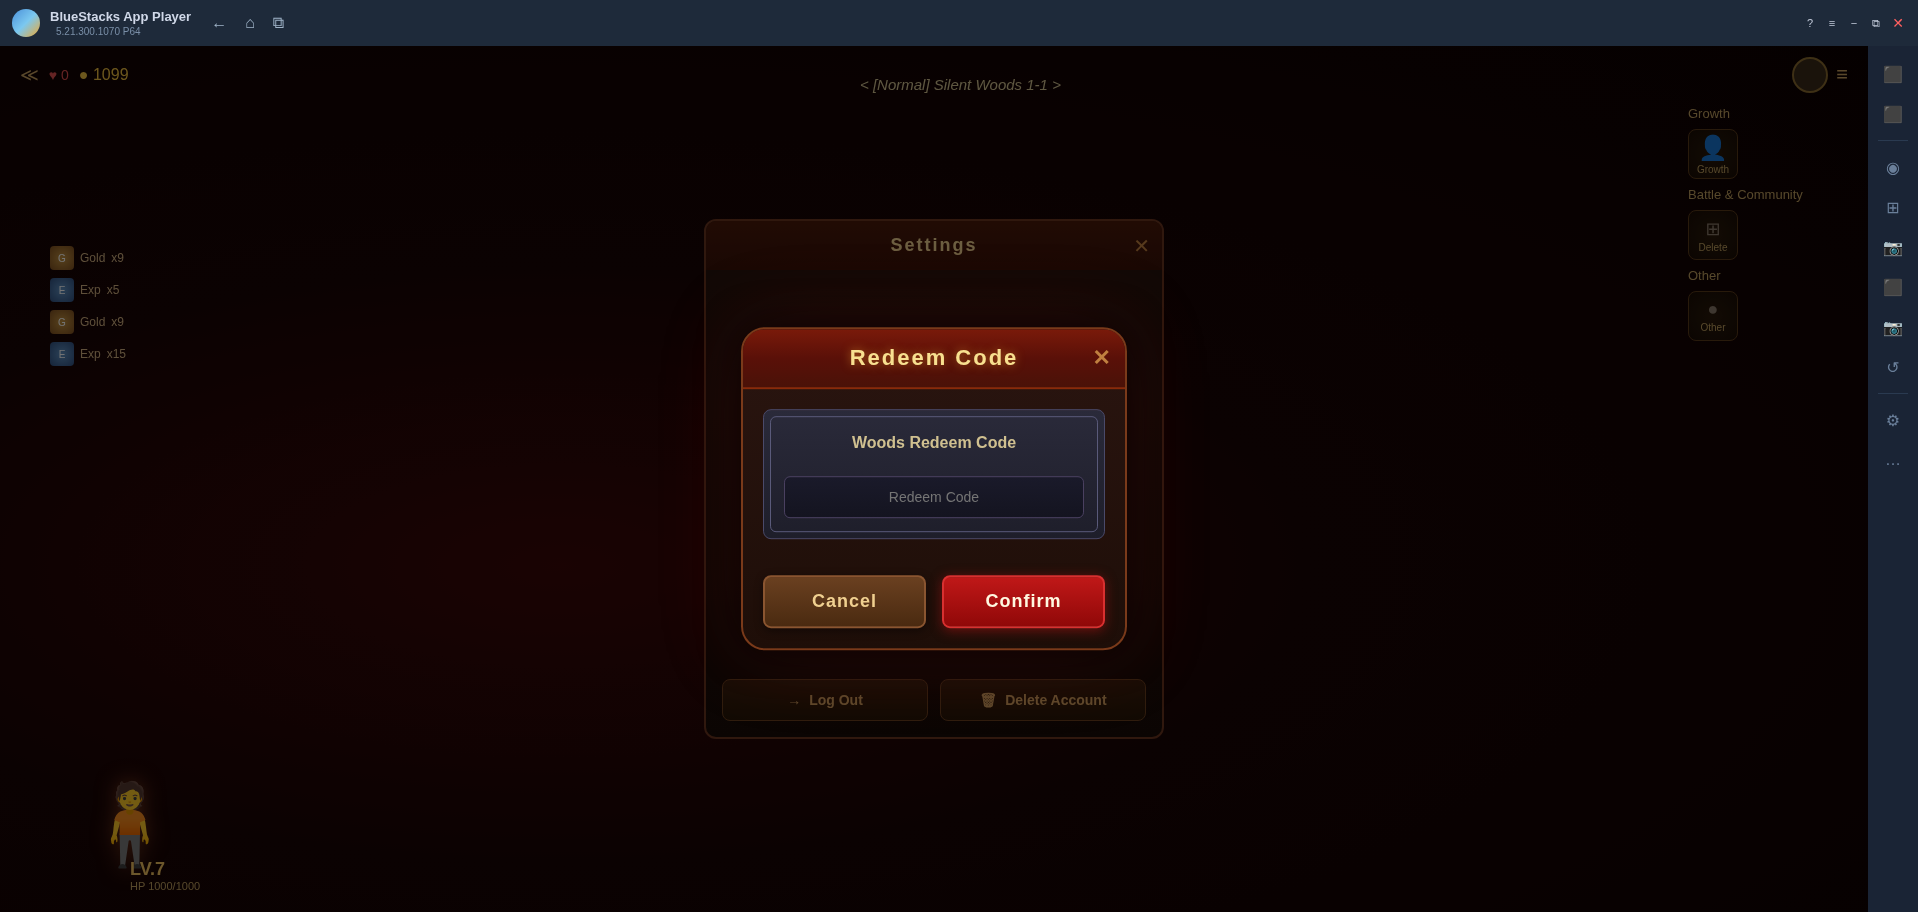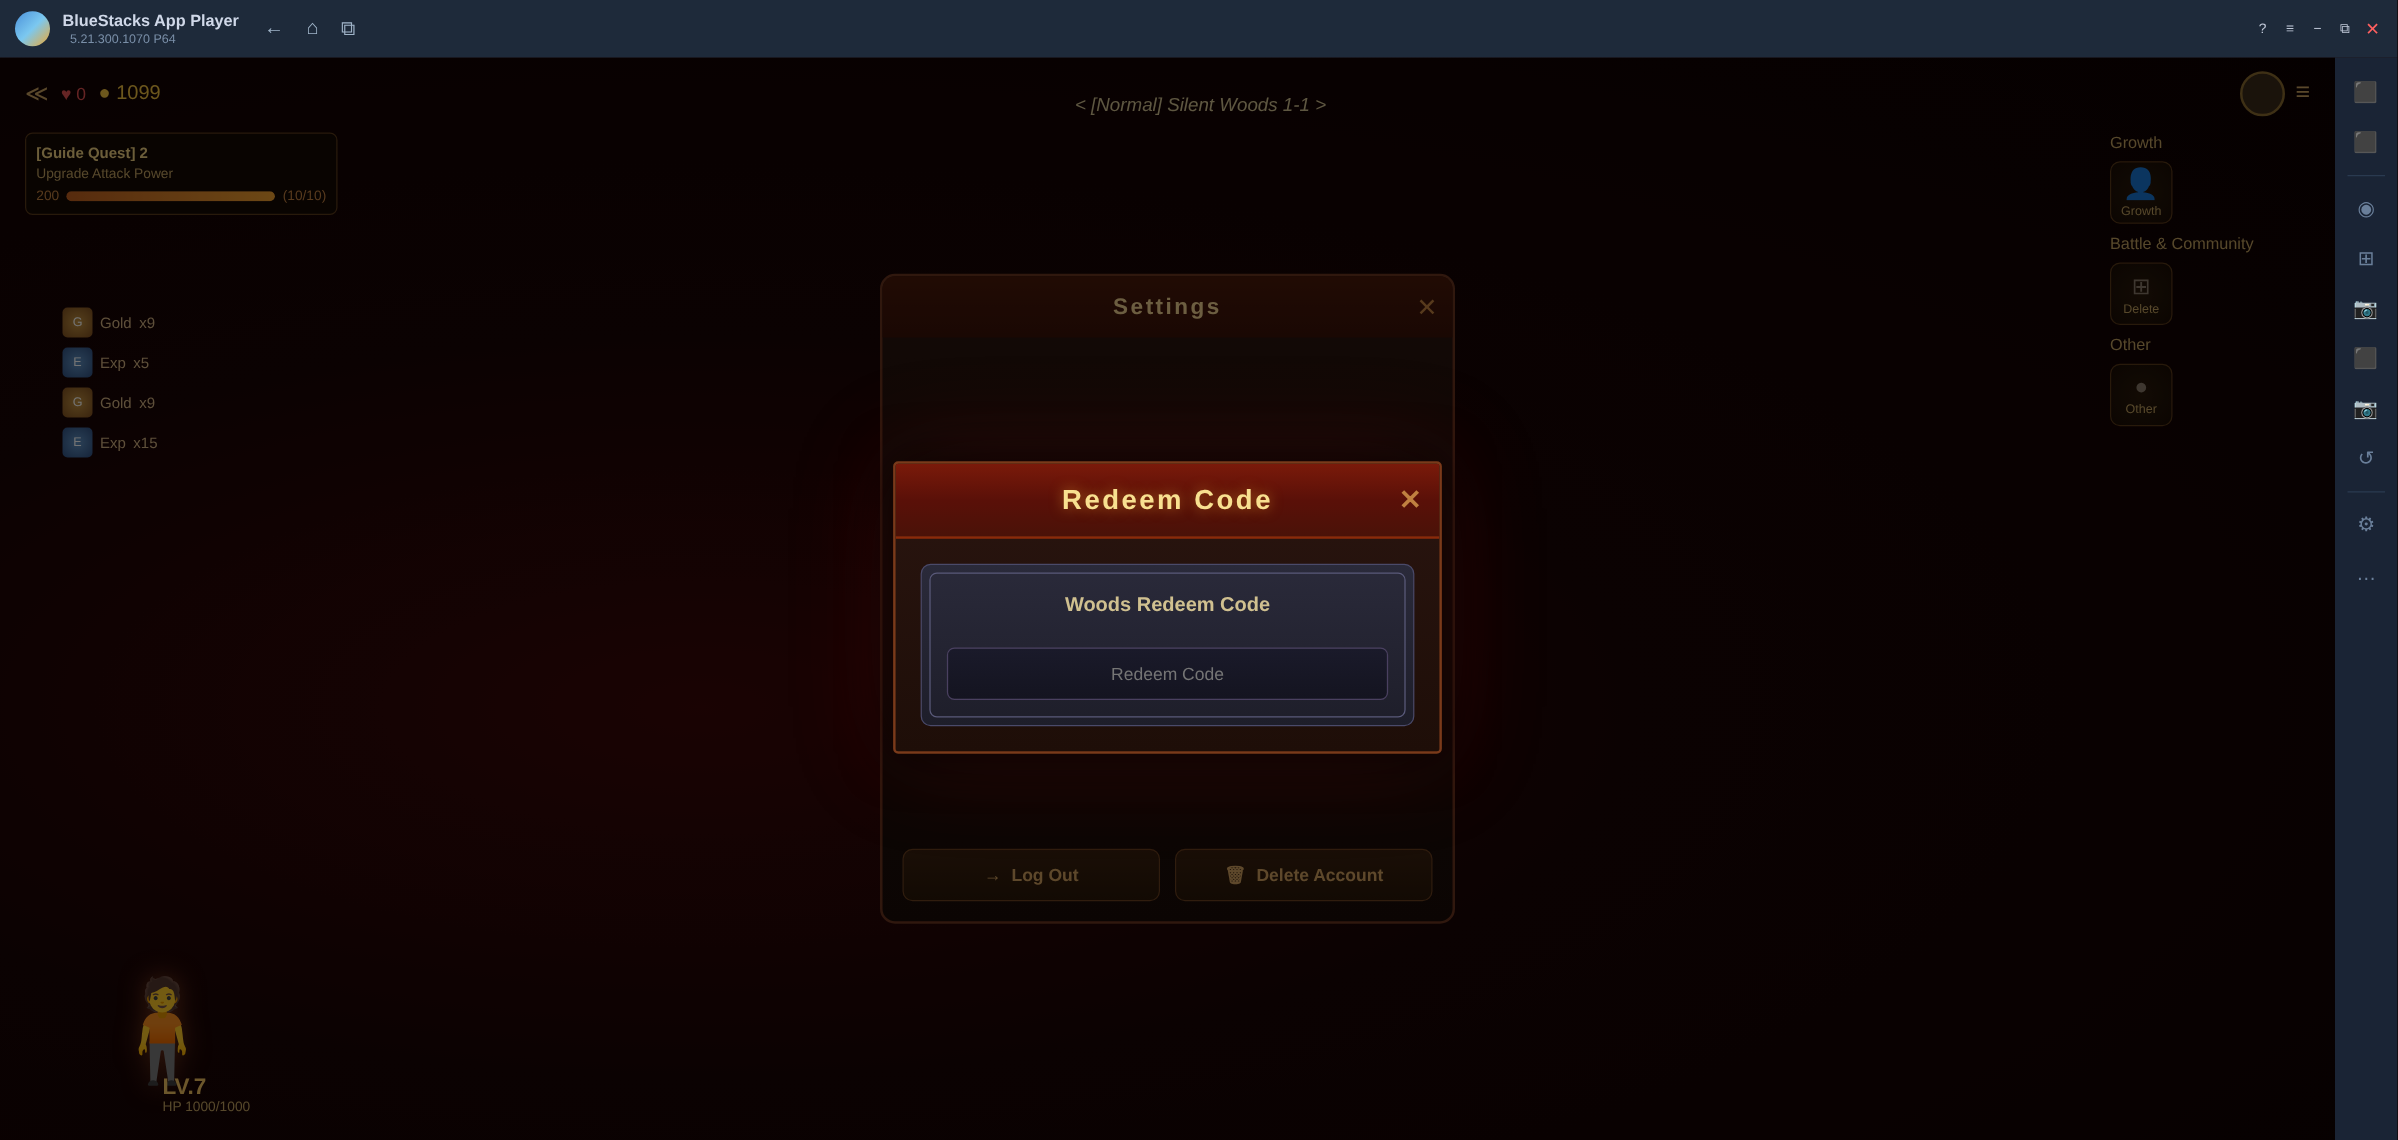--- a/index.html
+++ b/index.html
@@ -297,24 +297,24 @@
       background: rgba(0,0,0,0.55);
       z-index: 60;
     }
 
     
     .redeem-dialog {
       position: absolute;
       top: 50%;
       left: 50%;
       transform: translate(-50%, -47%);
-      width: 439px;
+      width: 386px;
       background: linear-gradient(180deg, #2a1510 0%, #1e0e08 100%);
       border: 2px solid #7a3a1a;
-      border-radius: 4px;
+      border-radius: 24px;
       z-index: 70;
       overflow: hidden;
       box-shadow: 0 0 40px rgba(0,0,0,0.8), 0 0 80px rgba(150,20,20,0.3);
     }
 
     .redeem-header {
       width: 100%;
       background: linear-gradient(180deg, #7a1a0a 0%, #5a1008 50%, #4a1208 100%);
       padding: 16px 20px;
       text-align: center;
@@ -487,31 +487,20 @@
         ● <span>1099</span>
       </span>
     </div>
     <div class="hud-center">&lt; [Normal] Silent Woods 1-1 &gt;</div>
     <div class="hud-right">
       <div class="hud-avatar"></div>
       <span class="hud-menu-icon">≡</span>
     </div>
   </div>
 
-  <div class="quest-panel">
-    <div class="quest-title">[Guide Quest] 2</div>
-    <div class="quest-desc">Upgrade Attack Power</div>
-    <div style="display:flex; align-items:center; gap:6px;">
-      <span style="color:#c08040; font-size:11px;">200</span>
-      <div class="quest-bar" style="flex:1;">
-        <div class="quest-bar-fill" style="width:100%;"></div>
-      </div>
-      <span style="color:#c08040; font-size:11px;">(10/10)</span>
-    </div>
-  </div>
 
   <div class="loot-area">
     <div class="loot-item">
       <div class="loot-icon">G</div>
       <span class="loot-label">Gold</span>
       <span class="loot-label">x9</span>
     </div>
     <div class="loot-item">
       <div class="loot-icon" style="background: radial-gradient(circle, #6090c0, #305080);">E</div>
       <span class="loot-label">Exp</span>
@@ -589,15 +578,23 @@
       <span class="redeem-close">✕</span>
     </div>
 
     <div class="redeem-body">
       <div class="redeem-code-area">
         <div class="redeem-hint">Woods Redeem Code</div>
         <input class="redeem-input" type="text" placeholder="Redeem Code" style="">
       </div>
     </div>
 
+    <div class="redeem-buttons">
+      <button class="redeem-btn btn-cancel">
+        <span>Cancel</span>
+      </button>
+      <button class="redeem-btn btn-confirm">
+        <span>Confirm</span>
+      </button>
+    </div>
   </div>
 
 </div>
 
 </body></html>

